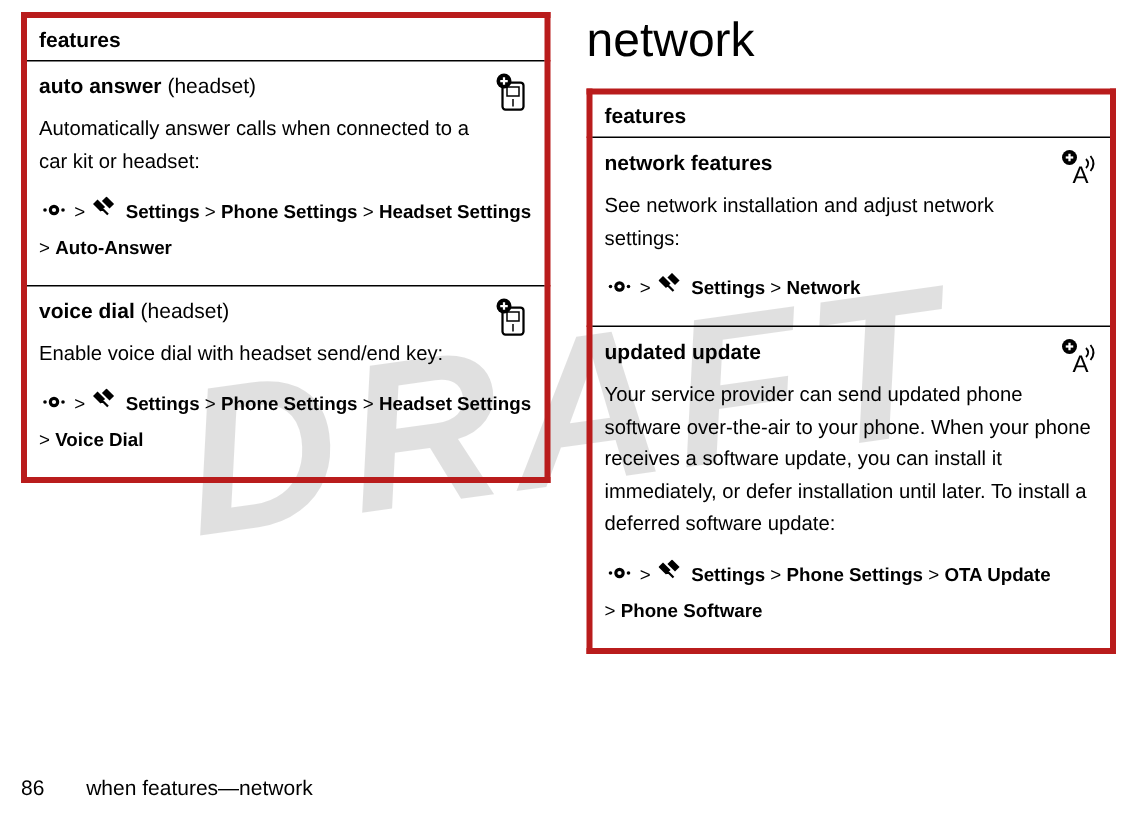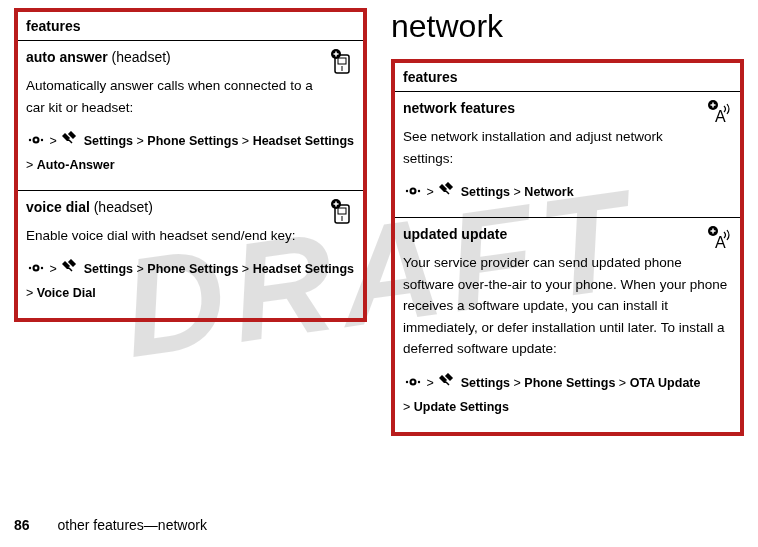--- a/index.html
+++ b/index.html
@@ -92,21 +92,21 @@
     margin: 0 0 14px 0;
     font-weight: normal;
   }
   .footer {
     position: absolute;
     bottom: 14px;
     left: 14px;
     font-size: 14px;
   }
   .footer .pn {
-    font-weight: bold;
+    font-weight: normal;
     margin-right: 24px;
   }
   svg { display: inline-block; }
 </style>
 </head>
 <body>
 
 <div class="watermark">DRAFT</div>
 
 <div class="page">
@@ -277,26 +277,26 @@
               <svg width="16" height="14" viewBox="0 0 16 14">
                     <path d="M3 3 L7 7 L5 9 L1 5 Z M9 1 L13 5 L11 7 L7 3 Z M6 8 L10 12" stroke="#000" stroke-width="1.5" fill="#000"></path>
                   </svg>
             </span>
             <span class="bold">Settings</span>
             <span>&gt;</span>
             <span class="bold">Phone Settings</span>
             <span>&gt;</span>
             <span class="bold">OTA Update</span><br>
             <span>&gt;</span>
-            <span class="bold">Update Settings</span>
+            <span class="bold">Phone Software</span>
           </div>
         </td>
       </tr>
     </tbody>
       </table>
   </div>
 
 </div>
 
 <div class="footer">
   <span class="pn">86</span>
-  <span>other features—network</span>
+  <span>when features—network</span>
 </div>
 
 </body></html>

